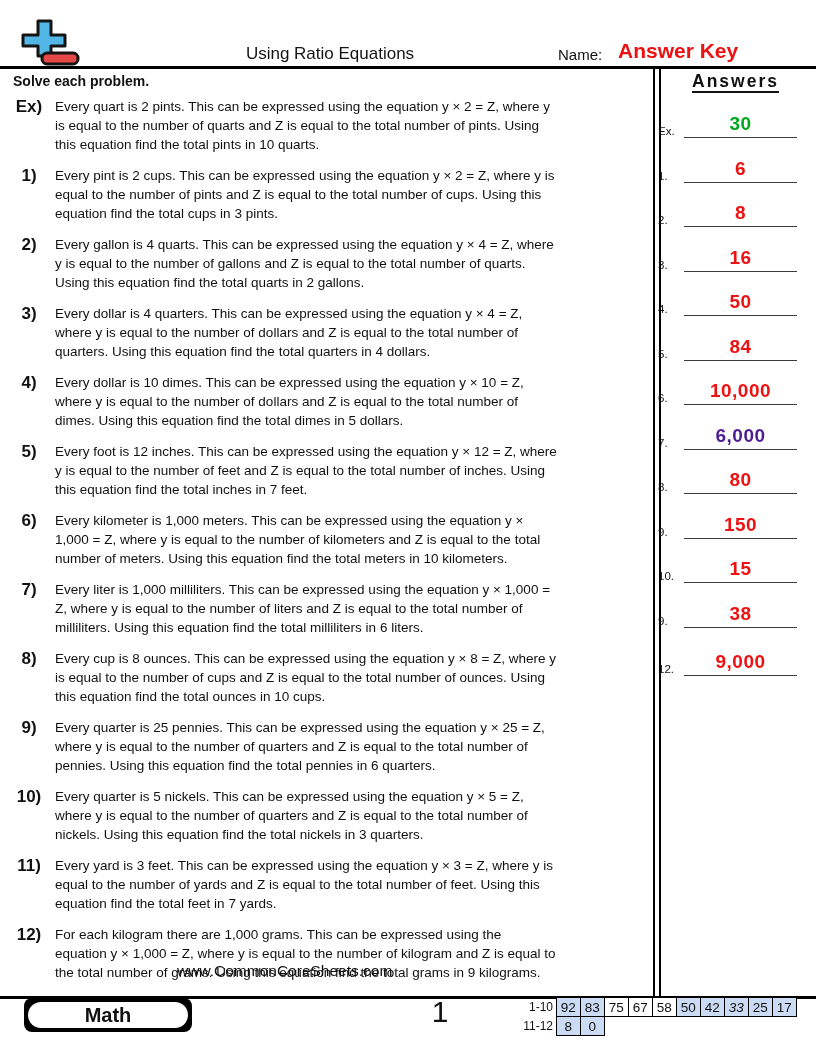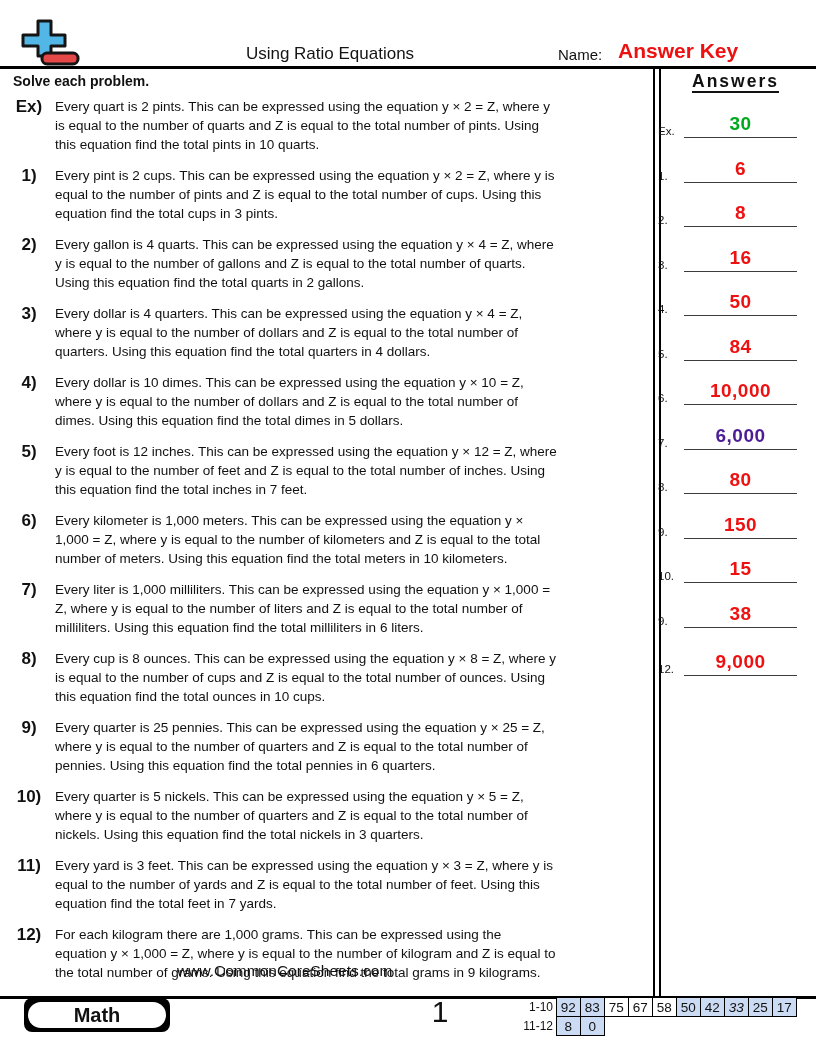--- a/index.html
+++ b/index.html
@@ -36,21 +36,21 @@
     font-size:17.5px; font-weight:bold; letter-spacing:2px;
     text-decoration:underline; text-underline-offset:4px; text-decoration-thickness:2px;
   }
   .answer-row { position:absolute; left:3px; height:26px; display:flex; align-items:flex-end; }
   .alabel { width:26px; min-width:26px; font-size:11.5px; padding-bottom:1px; }
   .aline { display:inline-block; width:113px; border-bottom:1.6px solid #3c3c3c; text-align:center; }
   .avalue { display:inline-block; font-size:19px; font-weight:bold; padding-bottom:2px; letter-spacing:0.5px; }
 
   
   .footer-rule { position:absolute; left:0; top:996px; width:816px; height:2.5px; background:#000; }
-  .math-badge { position:absolute; left:24px; top:998px; width:146px; height:34px;
+  .math-badge { position:absolute; left:24px; top:998px; width:168px; height:34px;
                 background:#000; border-radius:8px; padding:4px; }
   .math-pill { width:100%; height:100%; background:#fff; border-radius:13px;
                display:flex; align-items:center; justify-content:center;
                font-size:20px; font-weight:bold; }
   .website { position:absolute; left:177px; top:962px; font-size:15.5px; }
   .page-number { position:absolute; left:400px; top:995px; width:80px; text-align:center; font-size:30px; }
   .score-row { position:absolute; display:flex; align-items:stretch; height:20px; }
   .score-row-1 { left:500px; top:997px; }
   .score-row-2 { left:500px; top:1016px; }
   .score-label { width:53px; text-align:right; font-size:12px; margin-right:4px;

